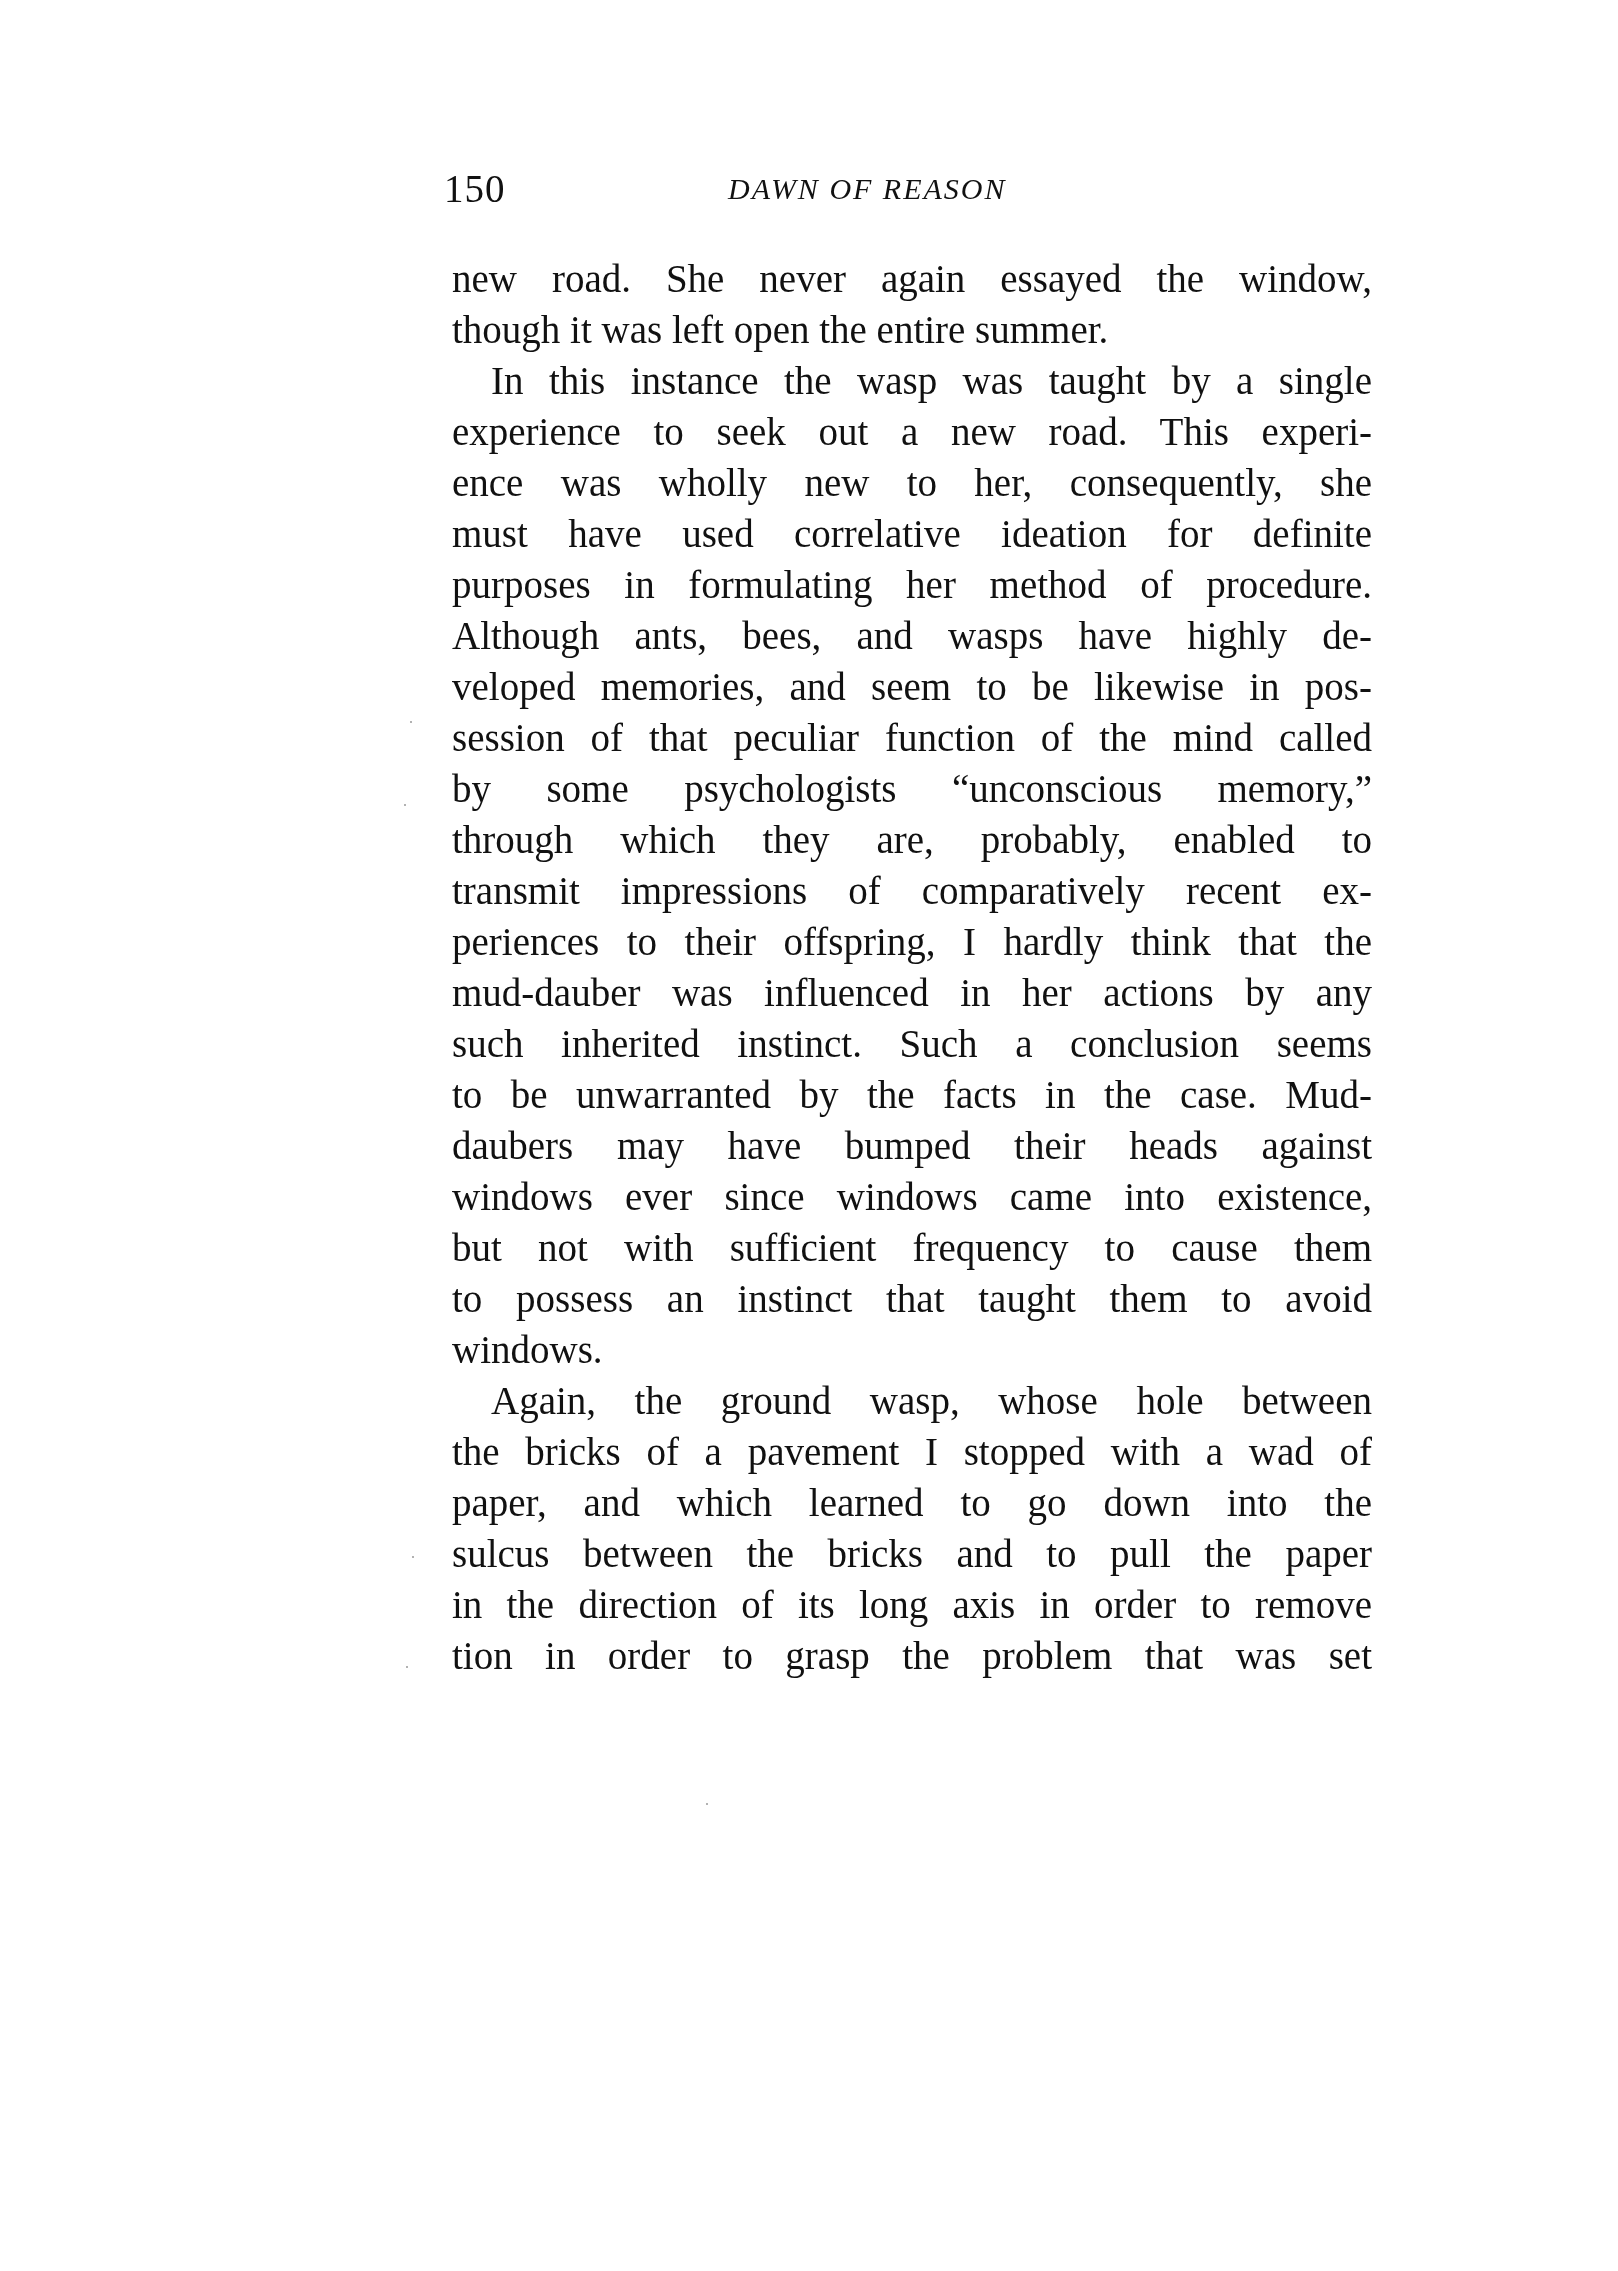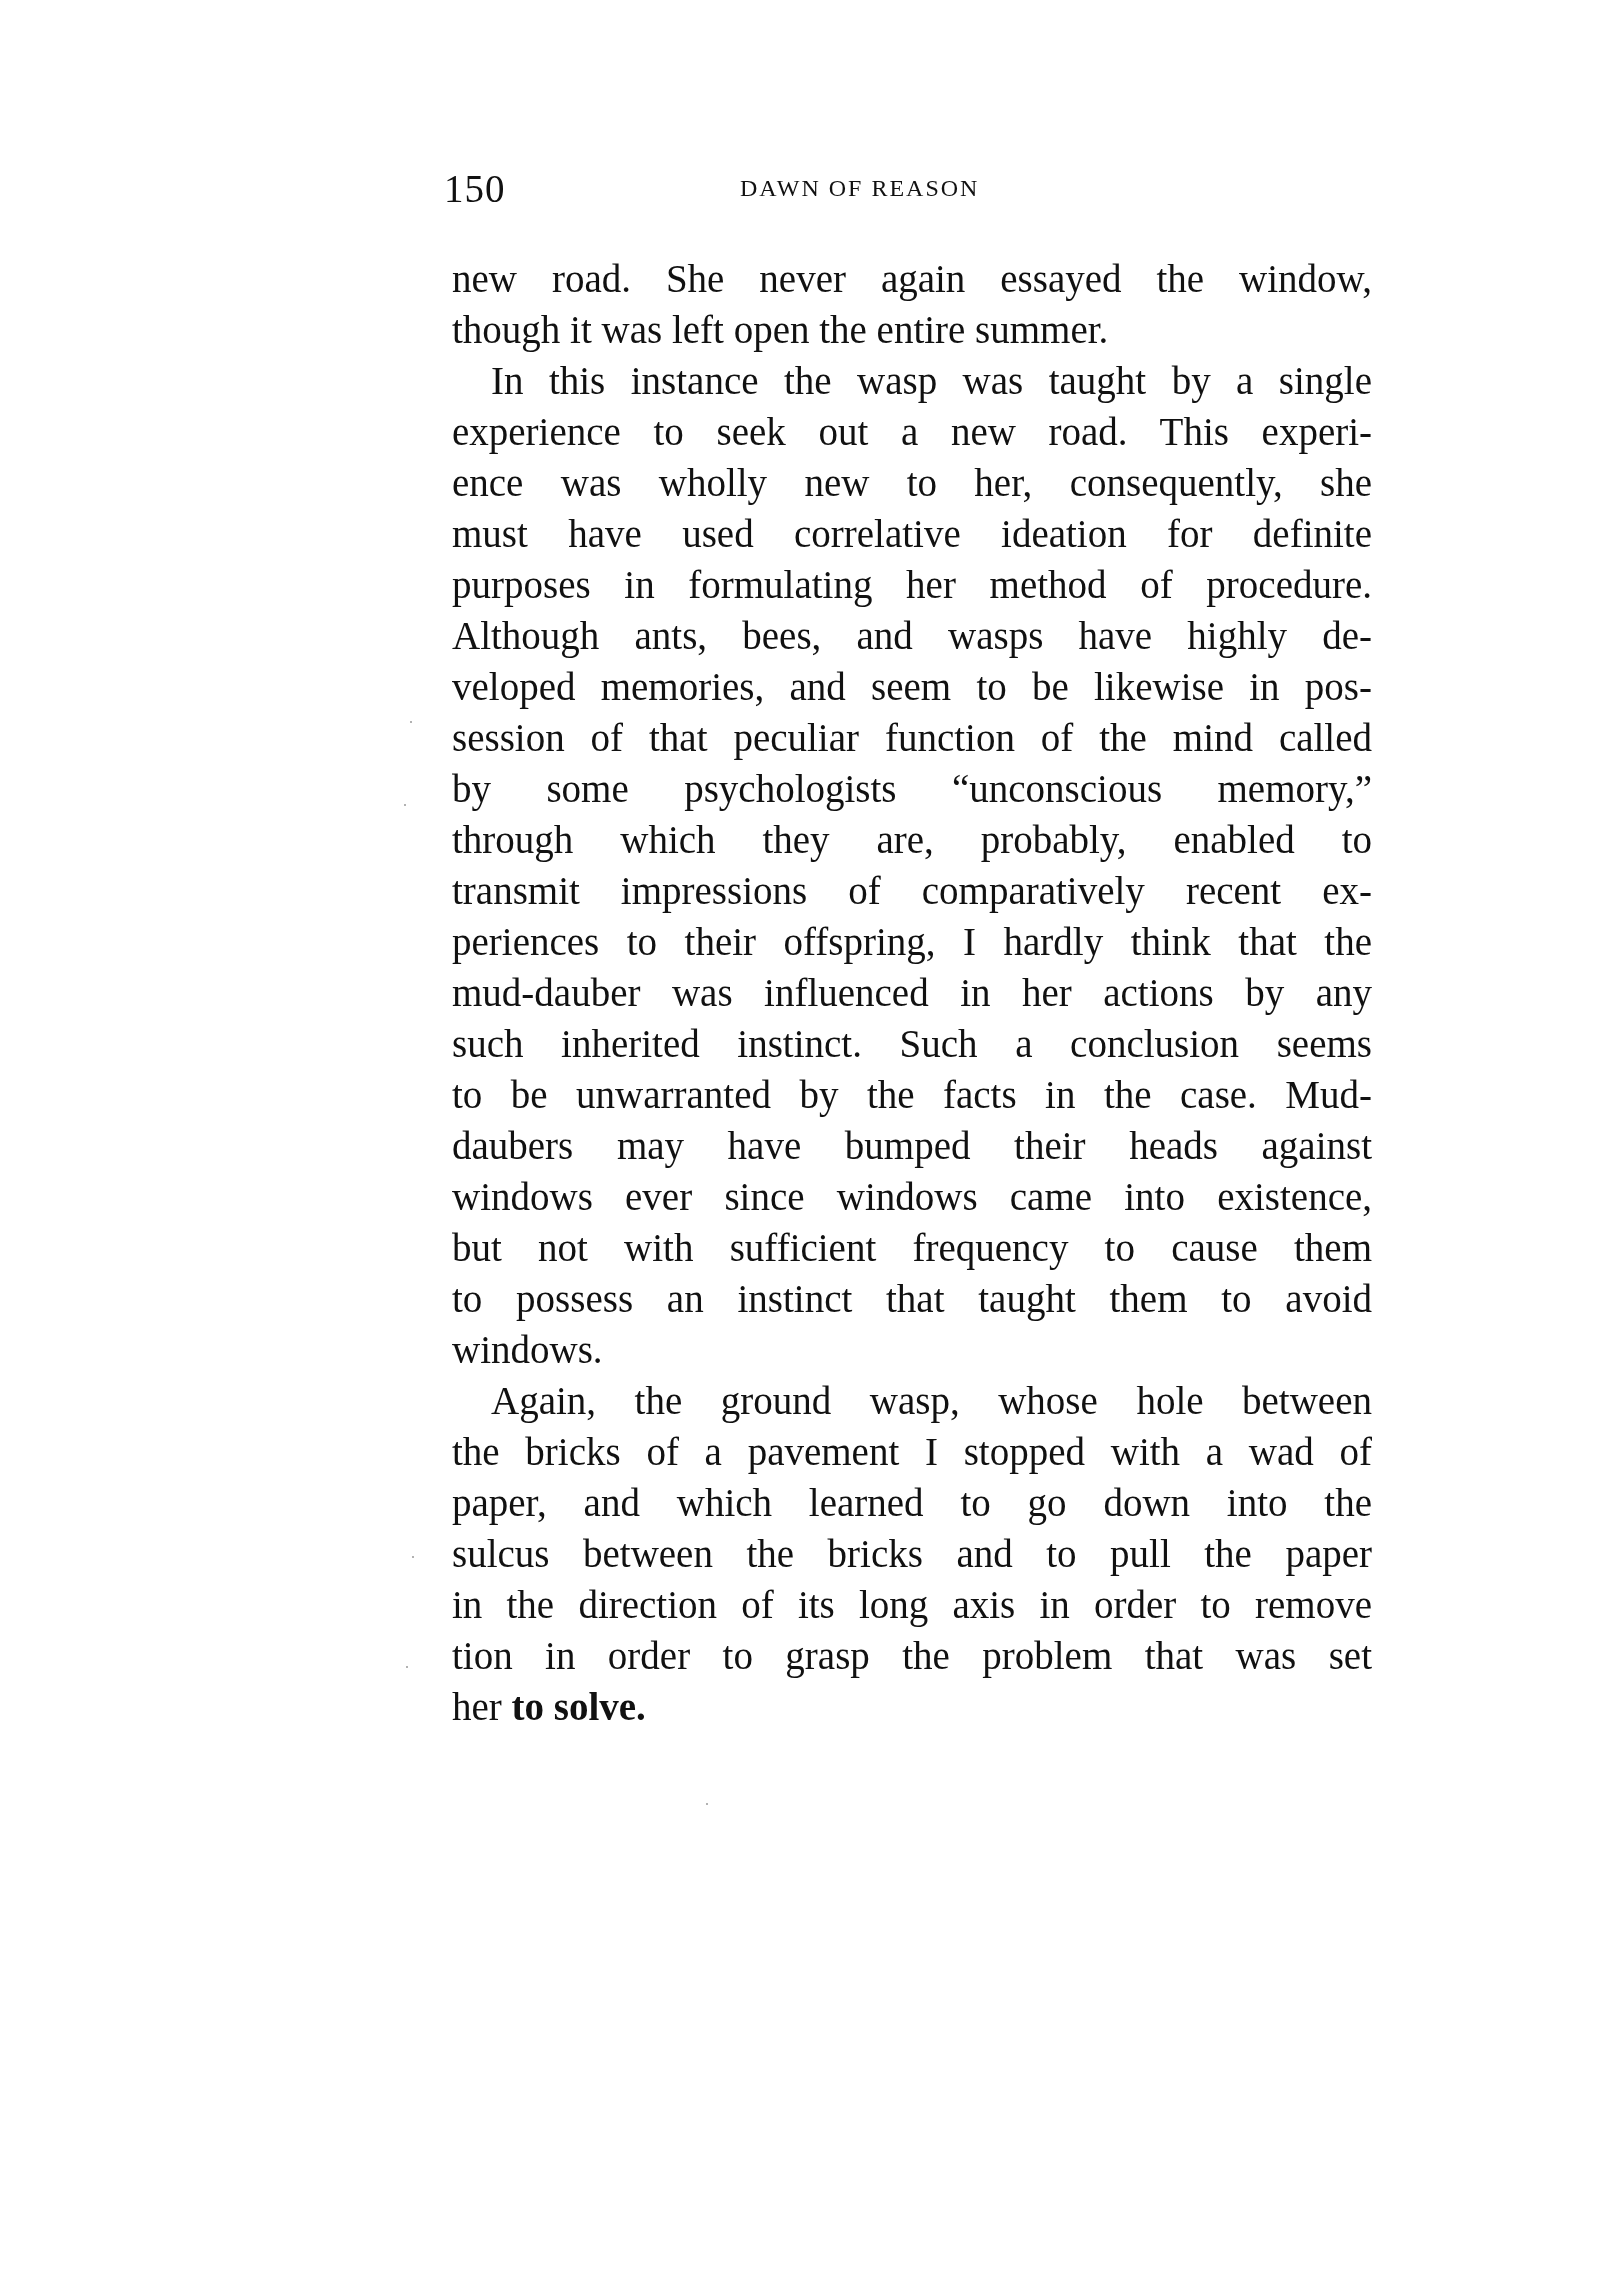--- a/index.html
+++ b/index.html
@@ -32,24 +32,25 @@
     .page-number {
       position: absolute;
       left: 0;
       top: 0;
       font-size: 39px;
       line-height: 47px;
       letter-spacing: 1px;
     }
     .running-title {
       position: absolute;
-      left: 296px;
+      left: 284px;
       top: 3.9px;
-      font-size: 24px;
+      font-size: 30px;
       line-height: 39px;
+      font-style: italic;
       letter-spacing: 2px;
     }
     .body-text {
       position: absolute;
       left: 444px;
       top: 253px;
       width: 928px;
     }
     .line {
       display: block;
@@ -112,21 +113,20 @@
     <span class="line">but not with sufficient frequency to cause them</span>
     <span class="line">to possess an instinct that taught them to avoid</span>
     <span class="line last">windows.</span>
 
     <span class="line indent">Again, the ground wasp, whose hole between</span>
     <span class="line">the bricks of a pavement I stopped with a wad of</span>
     <span class="line">paper, and which learned to go down into the</span>
     <span class="line">sulcus between the bricks and to pull the paper</span>
     <span class="line">in the direction of its long axis in order to remove</span>
     <span class="line">tion in order to grasp the problem that was set</span>
-    <span class="line last bold-tail"><span>her </span><span class="b">to solve.</span></span>
   </div>
 
   <span class="speck" style="left:410px;top:721px;"></span>
   <span class="speck" style="left:404px;top:804px;"></span>
   <span class="speck" style="left:412px;top:1556px;"></span>
   <span class="speck" style="left:406px;top:1666px;"></span>
   <span class="speck" style="left:706px;top:1803px;"></span>
 </div>
 
 

